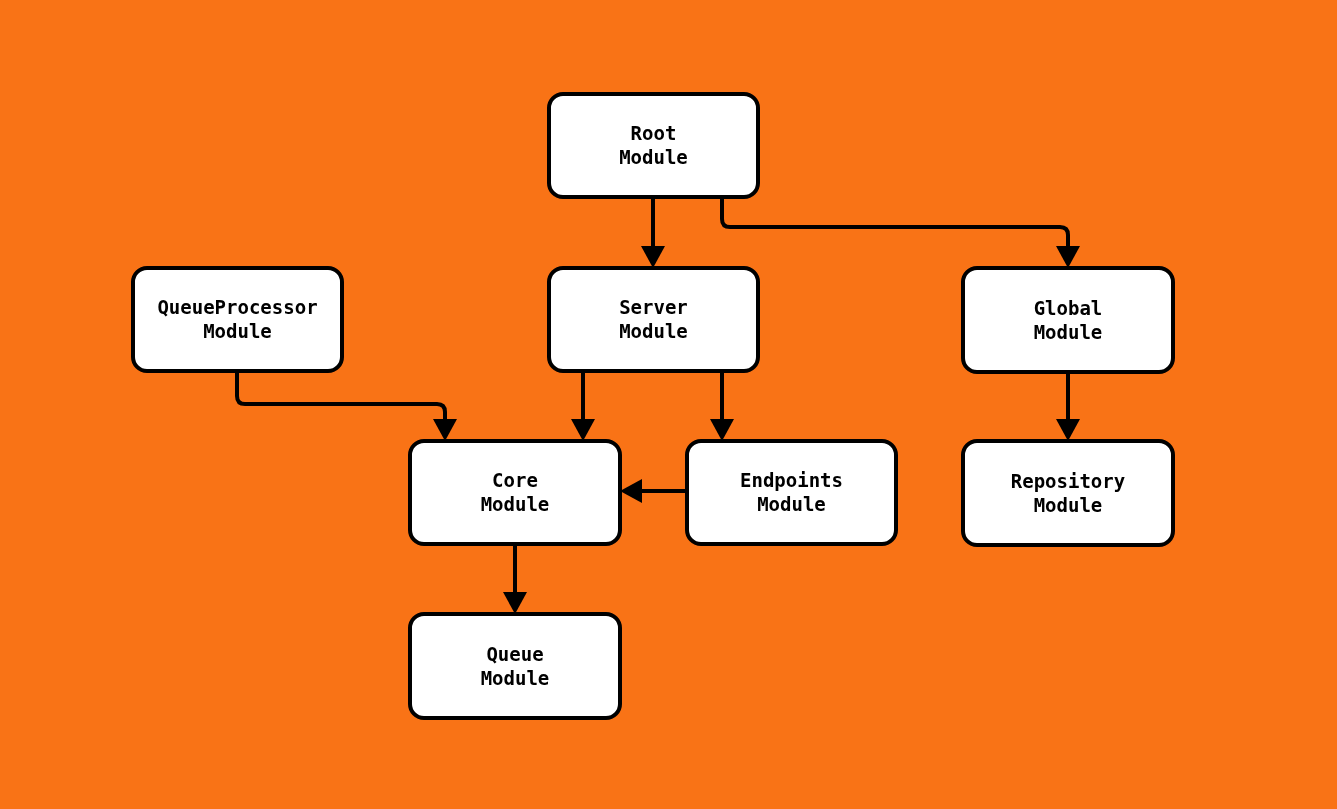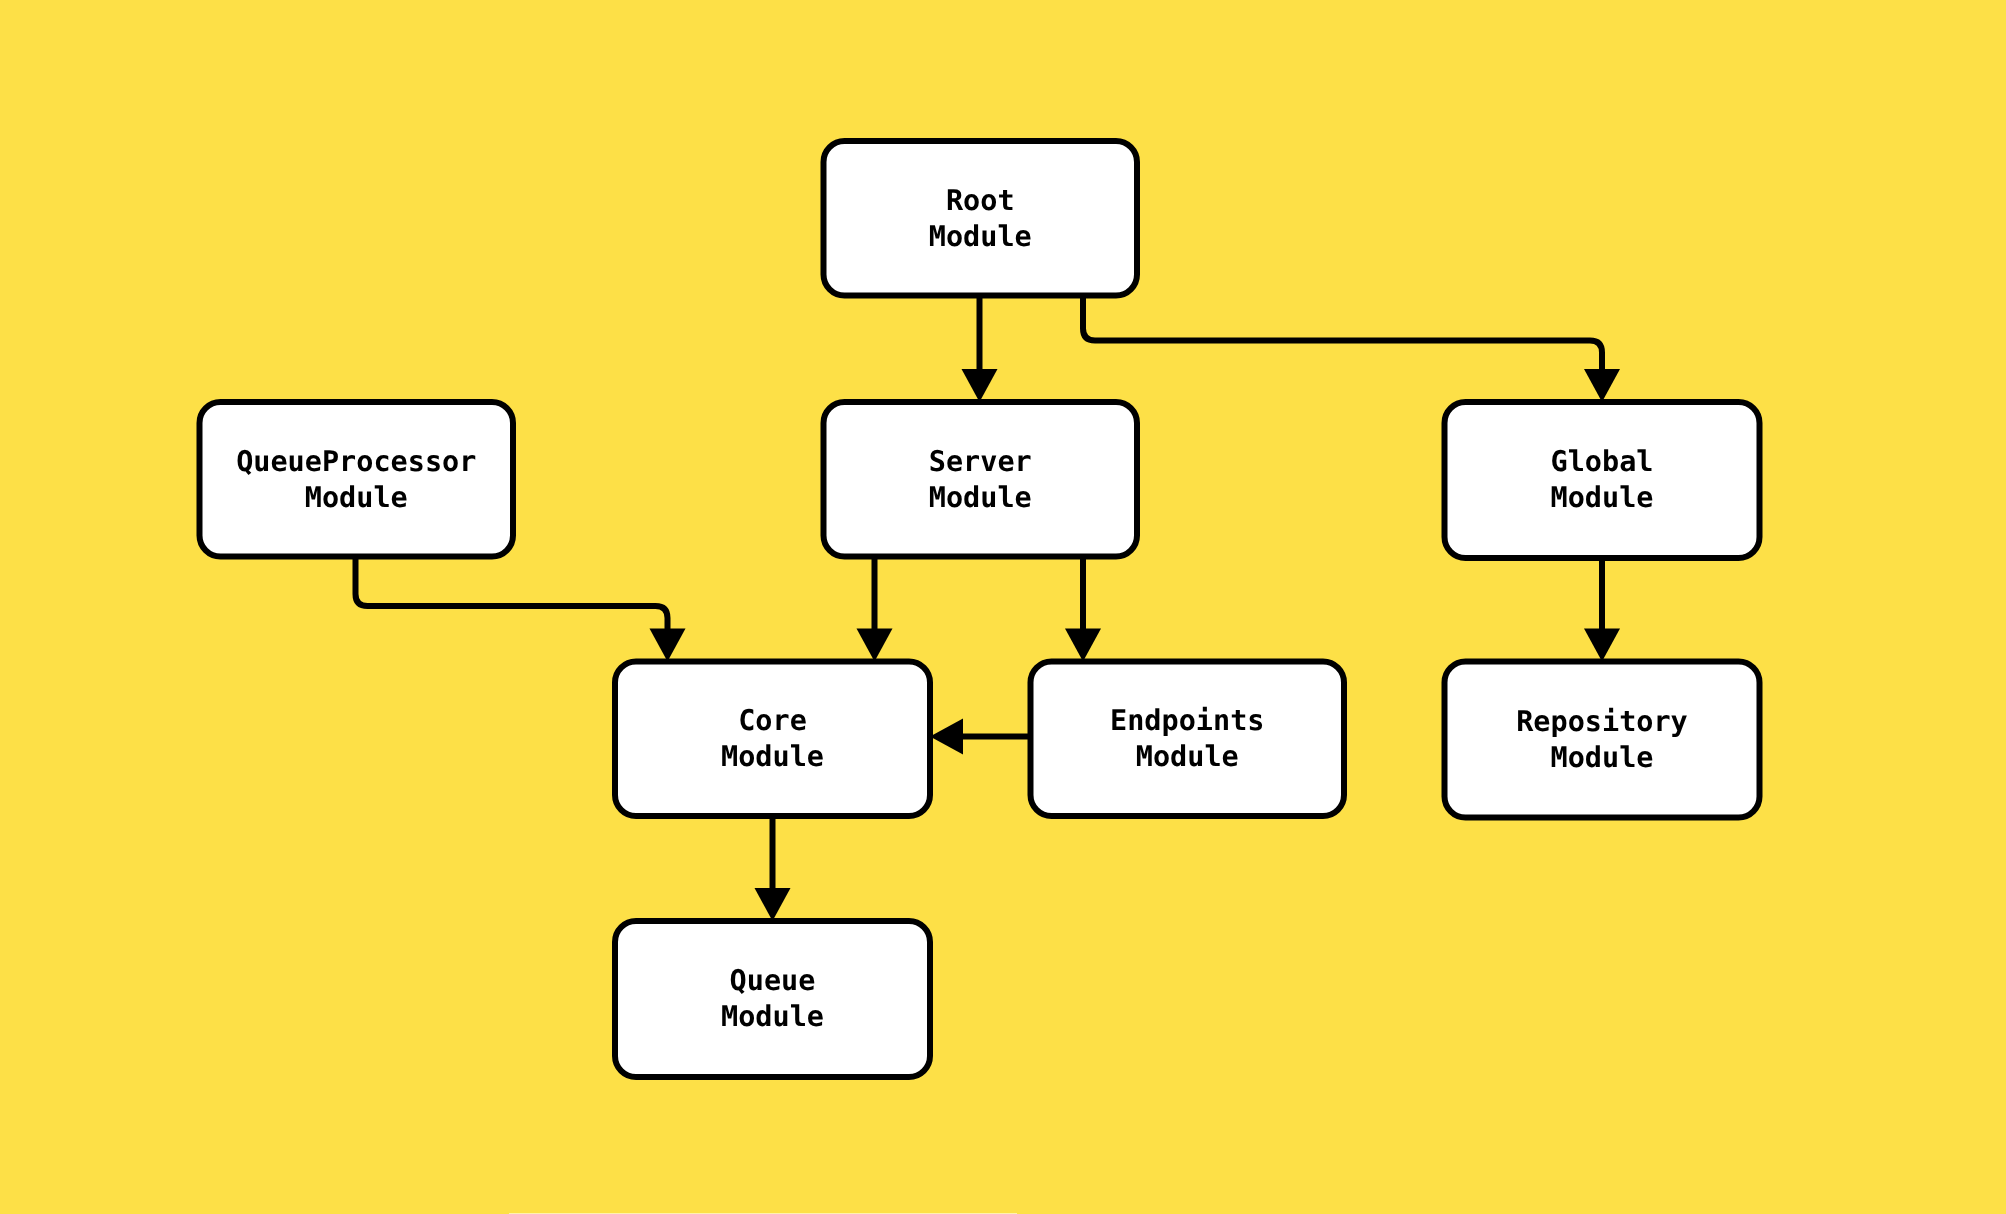--- a/index.html
+++ b/index.html
@@ -5,21 +5,21 @@
 <style>
   html, body {
     margin: 0;
     padding: 0;
     background: #ffffff;
   }
   #diagram-canvas {
     position: relative;
     width: 1337px;
     height: 809px;
-    background: #fde047;
+    background: #f97316;
     overflow: hidden;
   }
   svg.diagram-svg {
     position: absolute;
     top: 0;
     left: 0;
     width: 1337px;
     height: 809px;
     display: block;
   }

